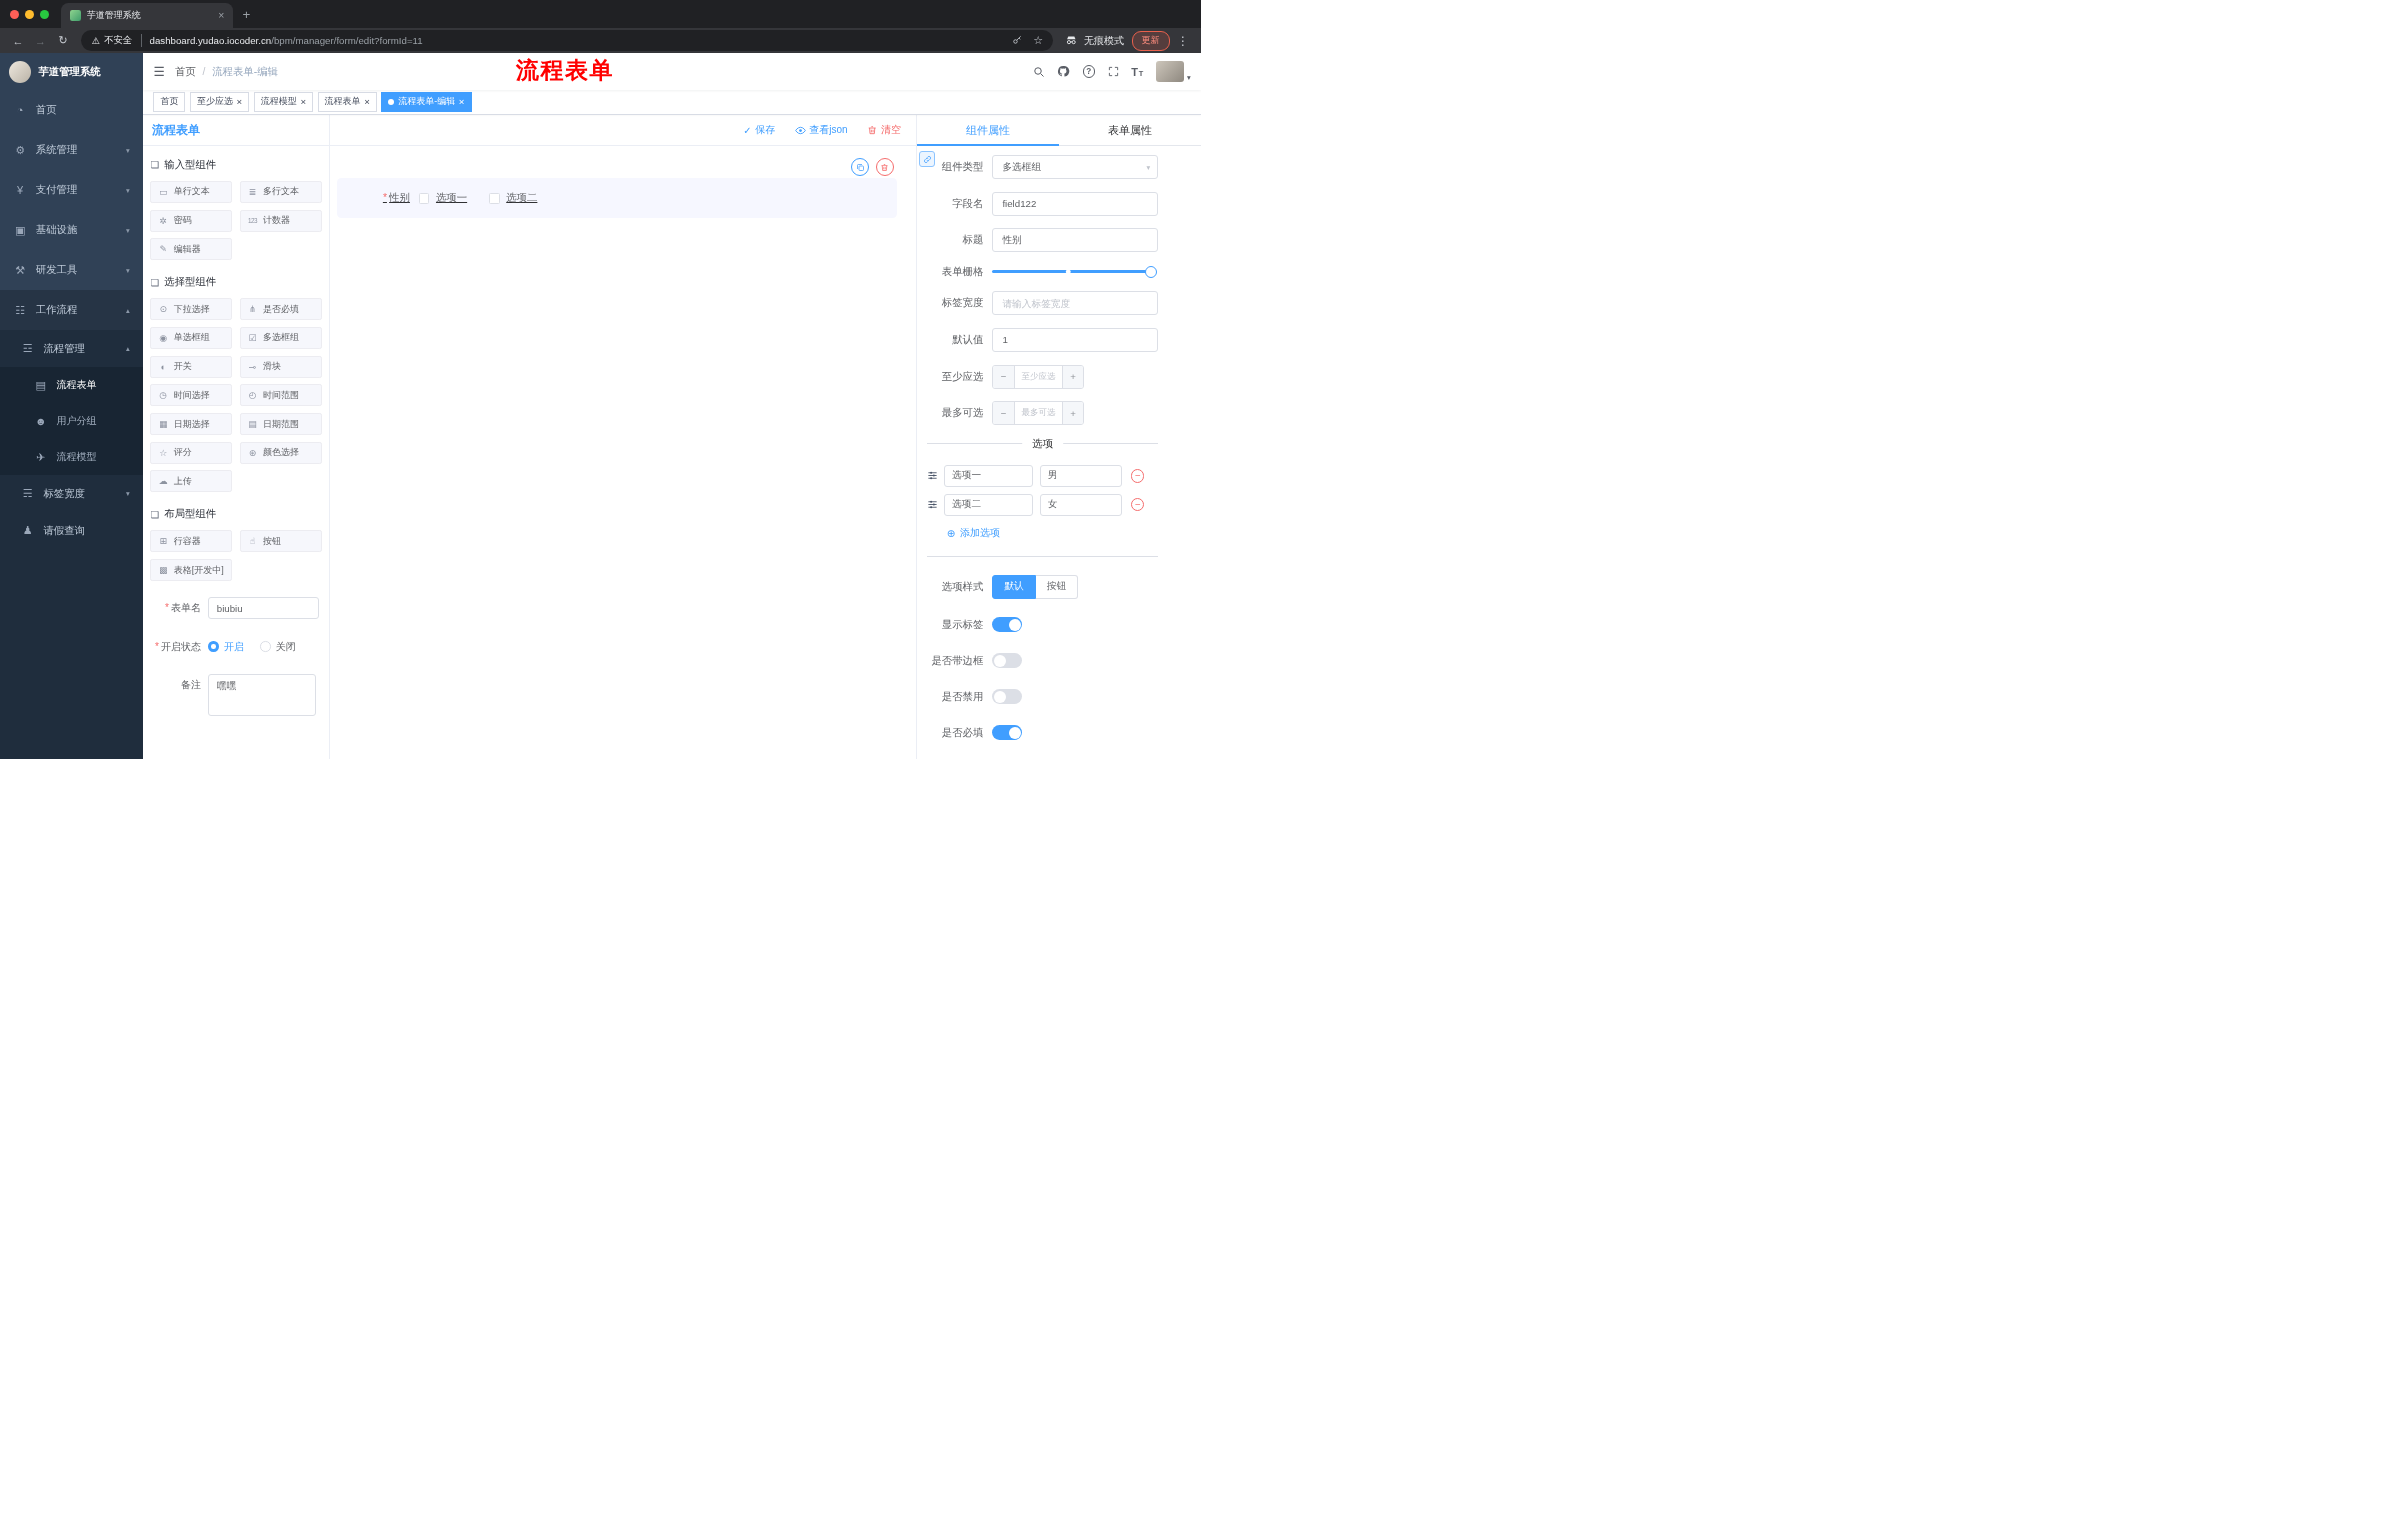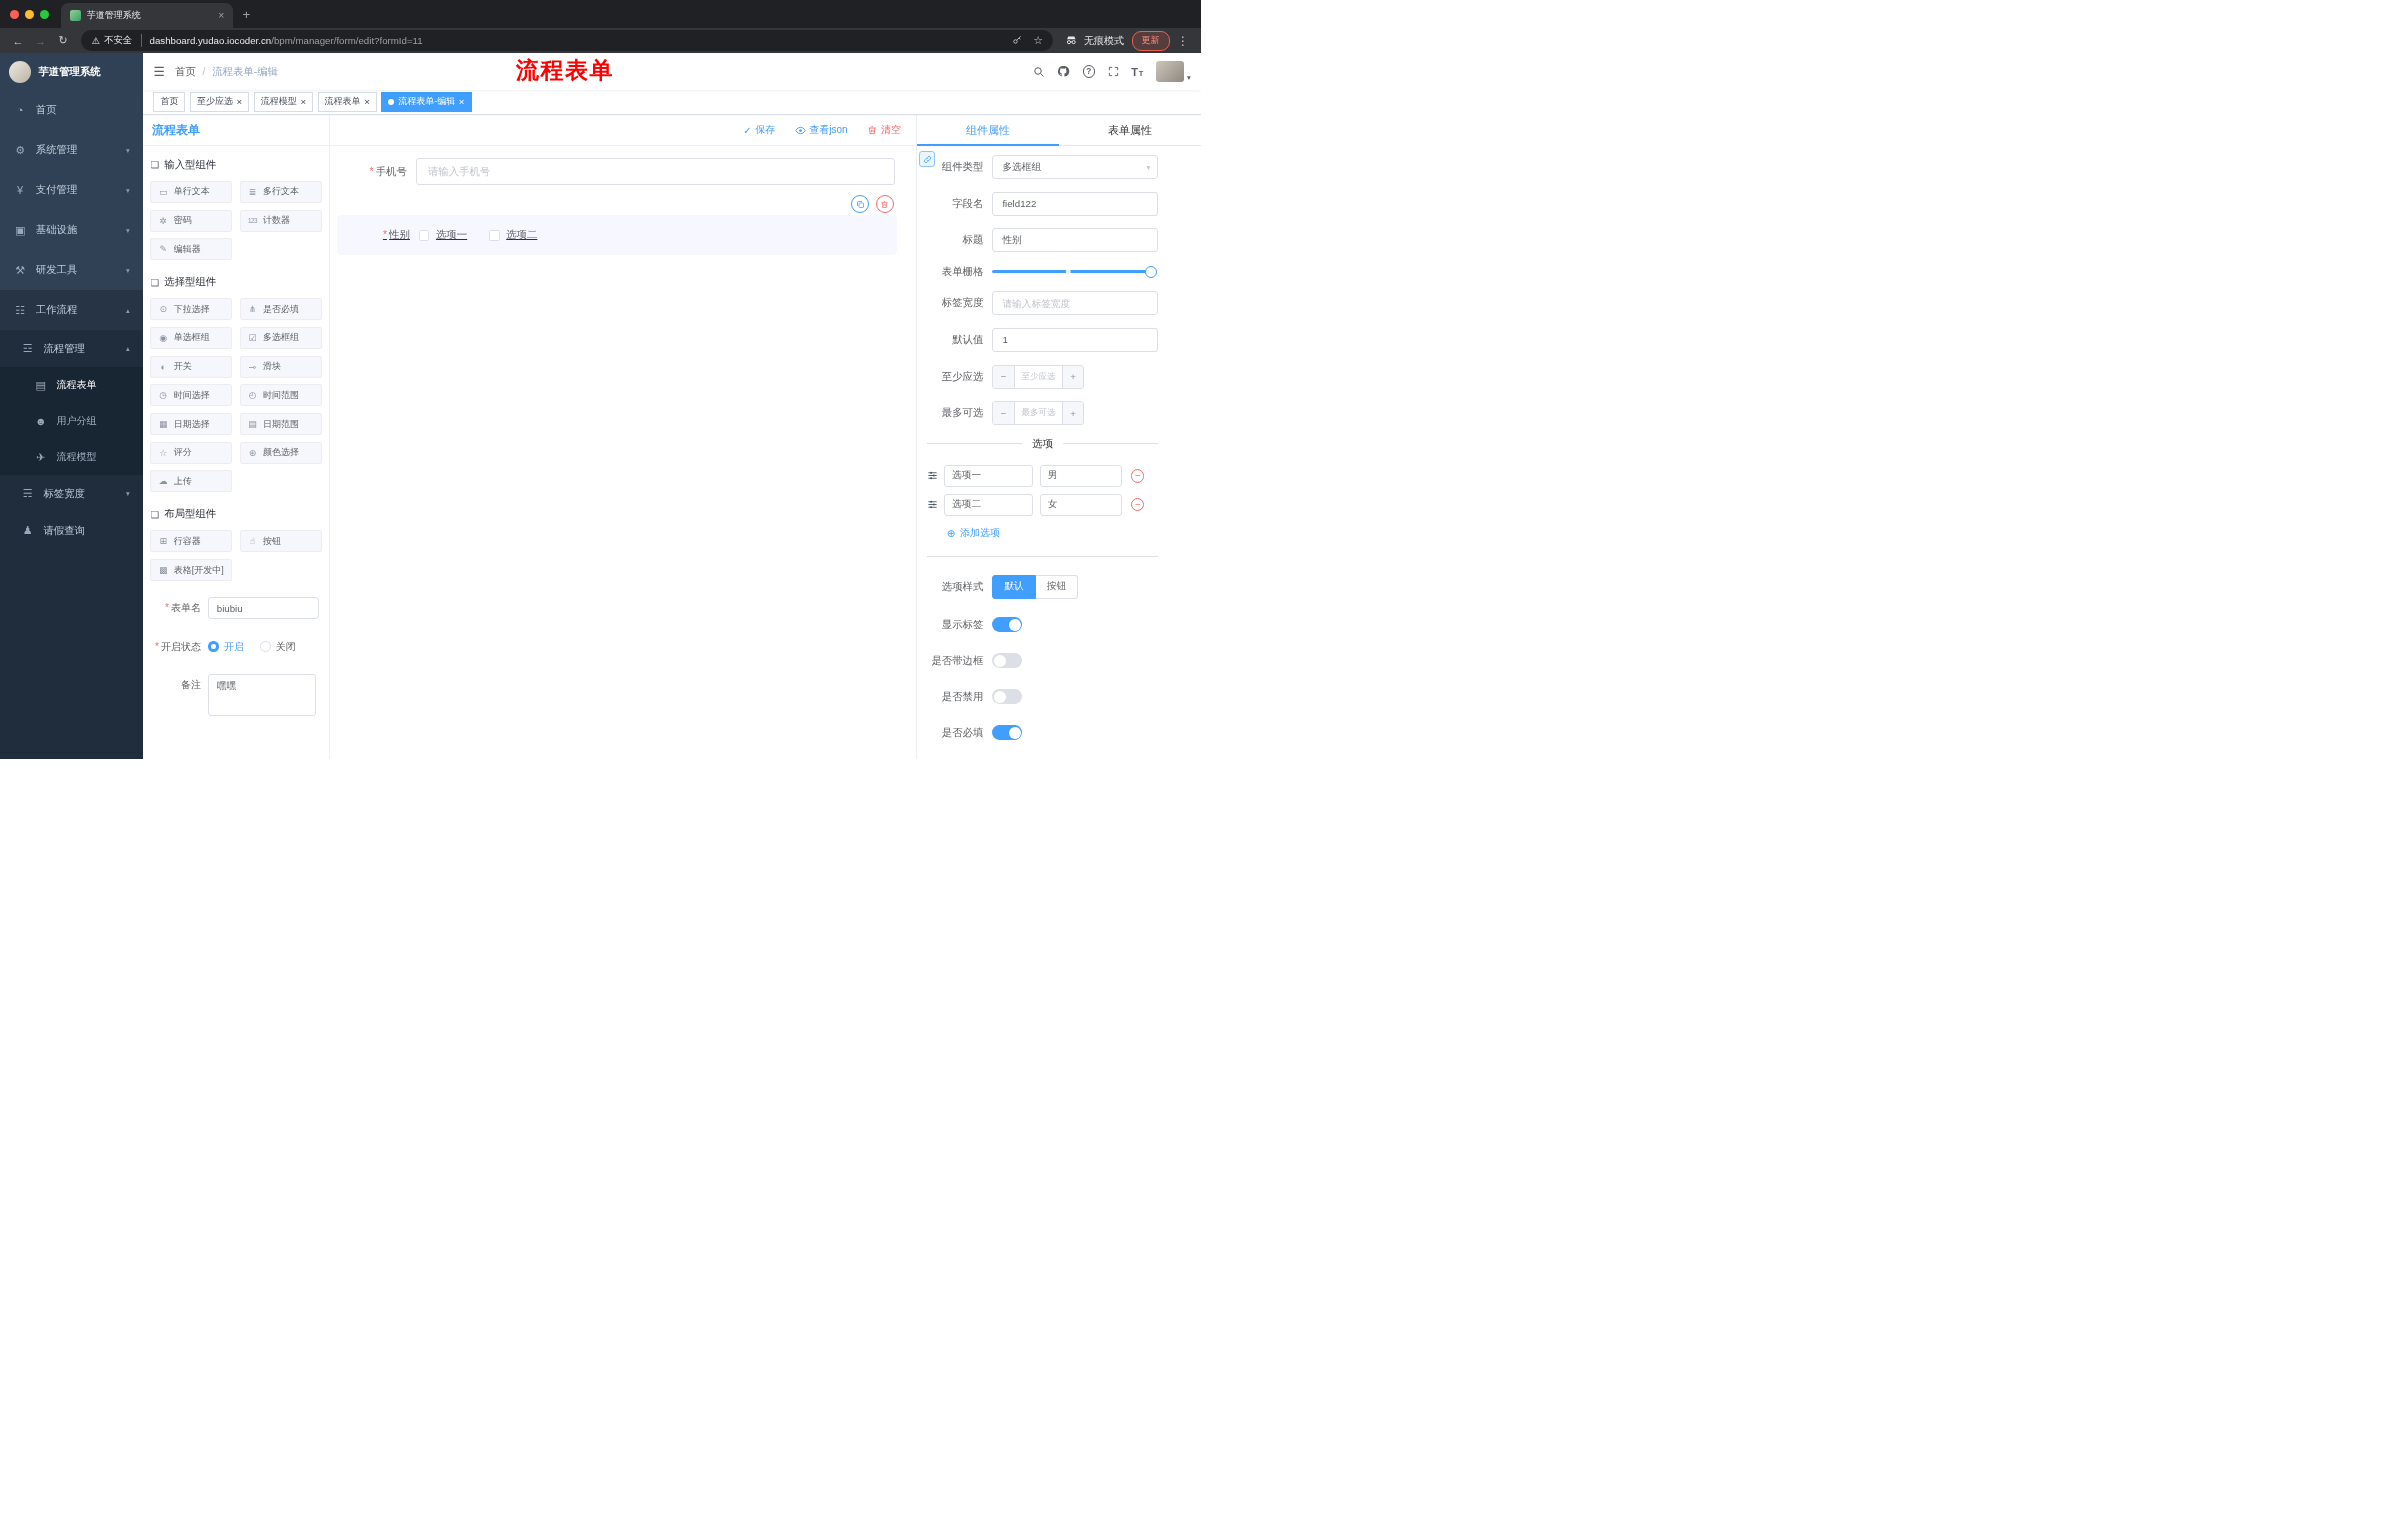--- a/index.html
+++ b/index.html
@@ -532,24 +532,20 @@
               <span>查看json</span>
             </span>
             <span class="tb-btn danger">
               <svg viewBox="0 0 24 24" width="10.4" height="10.4">
                   <path d="M4 7h16M10 4h4M6 7l1 13h10l1-13M10 11v6m4-6v6" fill="none" stroke="currentColor" stroke-width="2"></path>
                 </svg>
               <span>清空</span>
             </span>
           </div>
           <div class="canvas">
-            <div class="form-row">
-              <span class="form-label"><span class="star">*</span><span>手机号</span></span>
-              <input class="canvas-input" placeholder="请输入手机号" style="">
-            </div>
             <div class="selected-item">
               <div class="item-actions">
                 <span class="action-circle copy">
                   <svg viewBox="0 0 24 24" width="9" height="9">
                       <rect x="8" y="8" width="12" height="12" rx="2" fill="none" stroke="currentColor" stroke-width="2"></rect>
                       <path d="M16 4H6a2 2 0 0 0-2 2v10" fill="none" stroke="currentColor" stroke-width="2"></path>
                     </svg>
                 </span>
                 <span class="action-circle del">
                   <svg viewBox="0 0 24 24" width="9" height="9">

